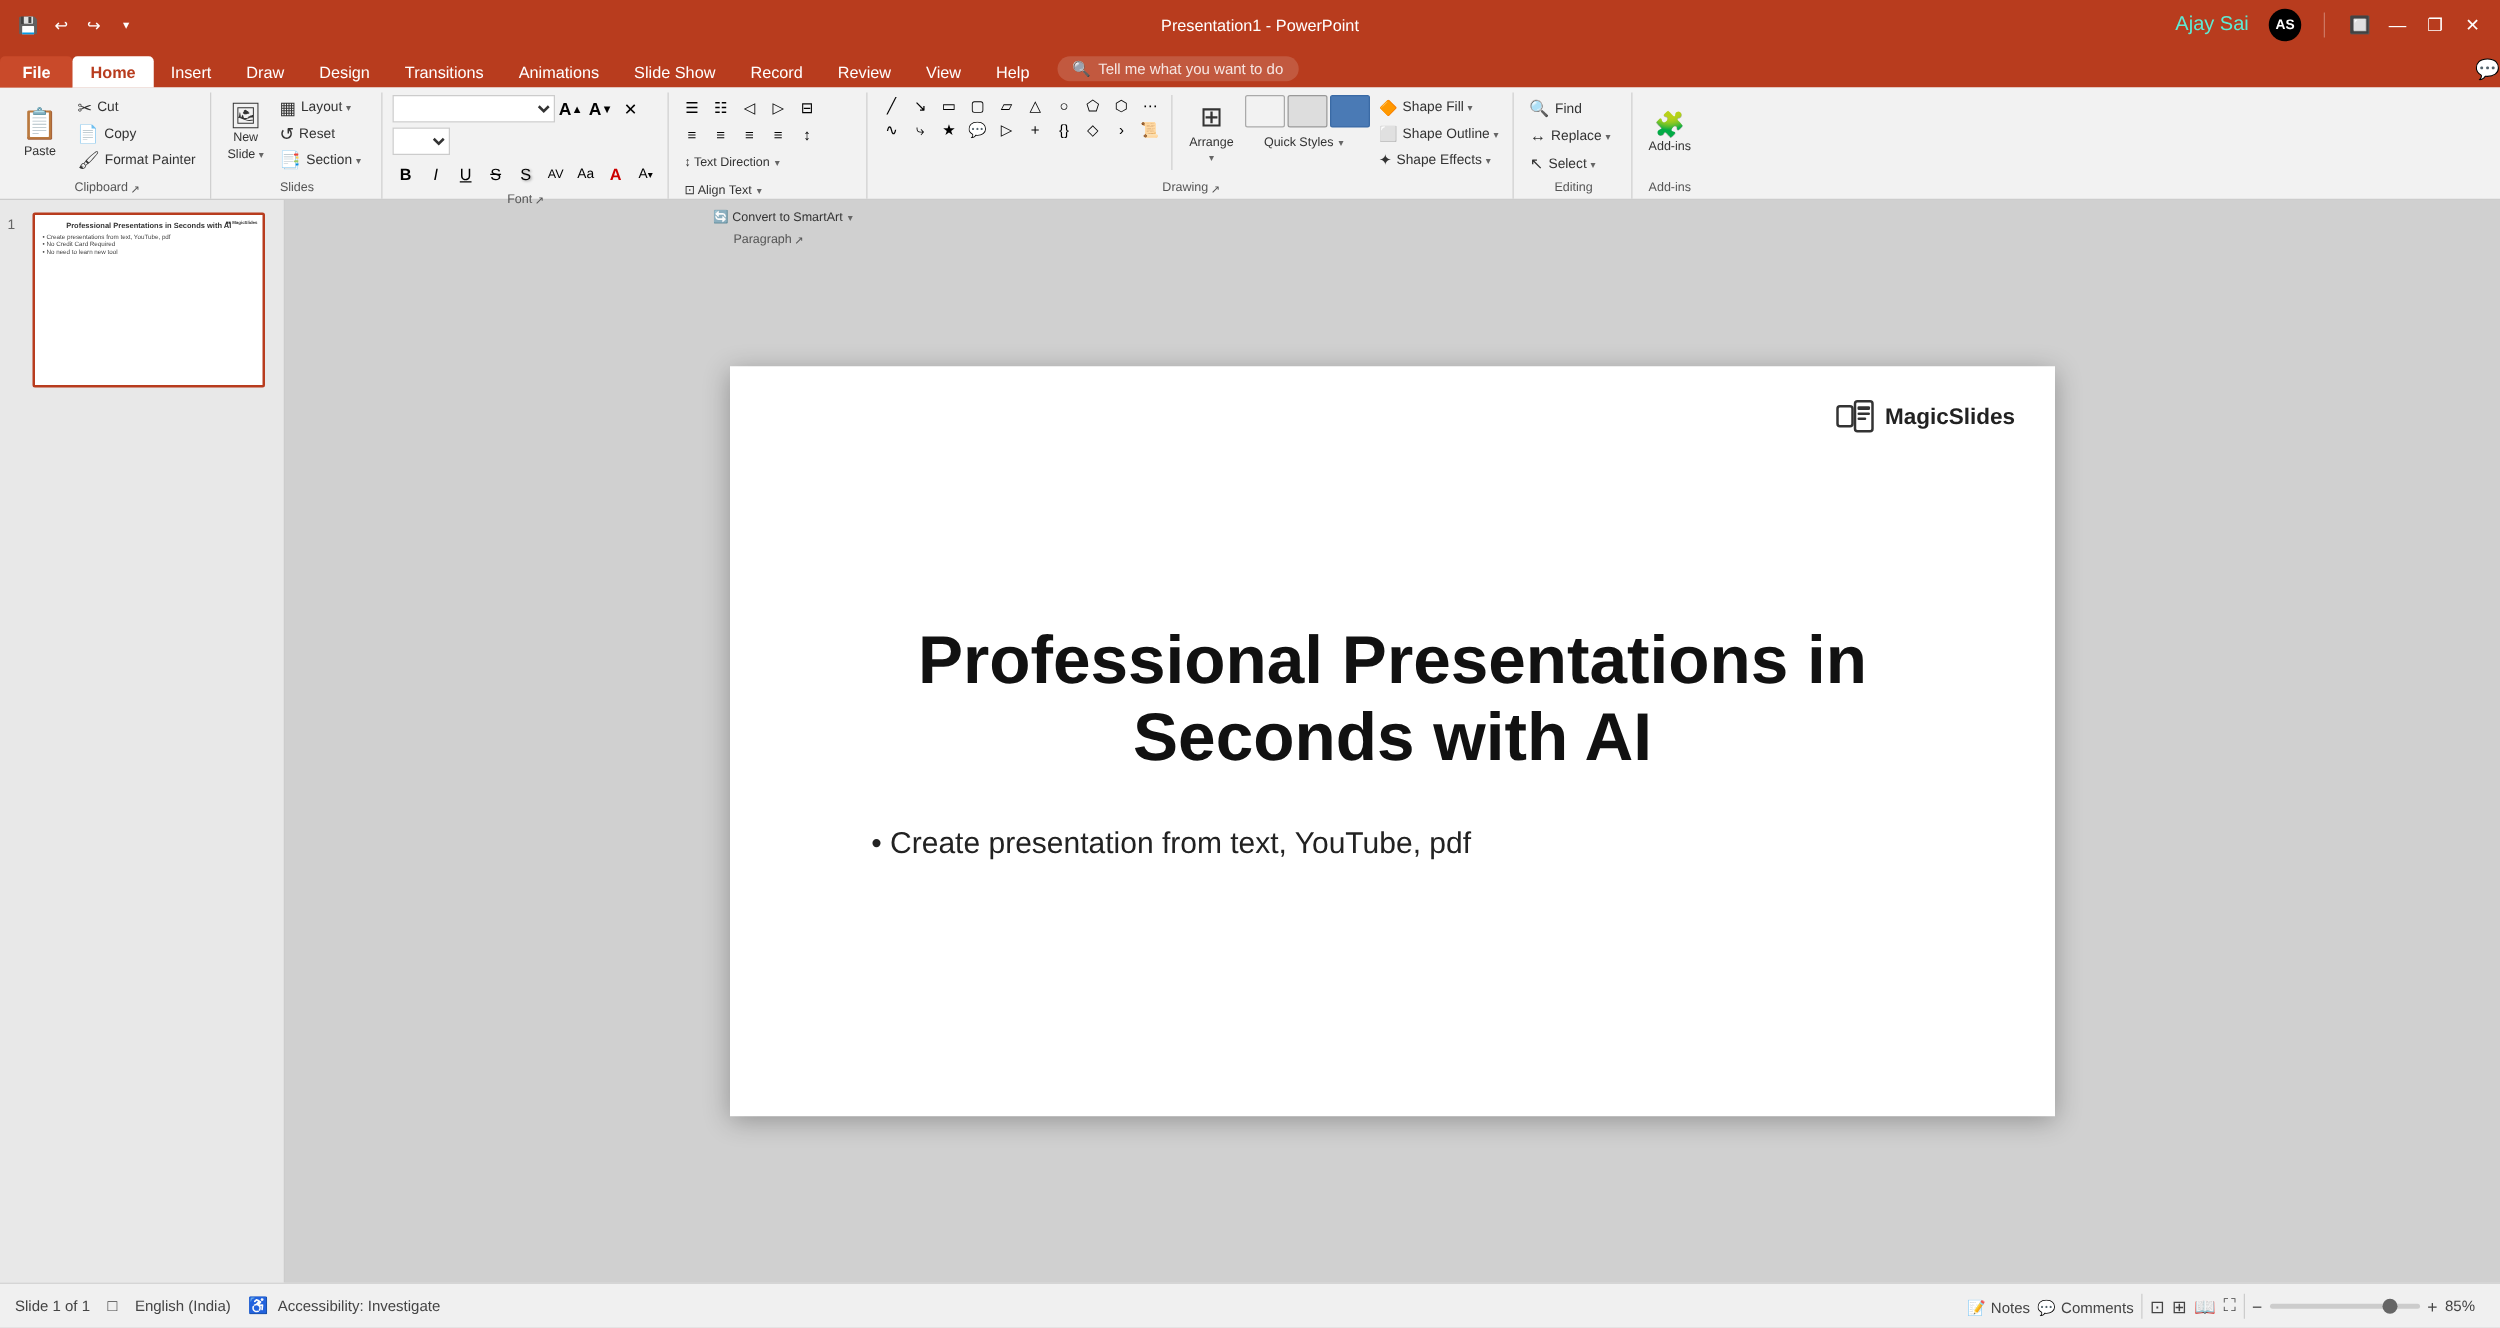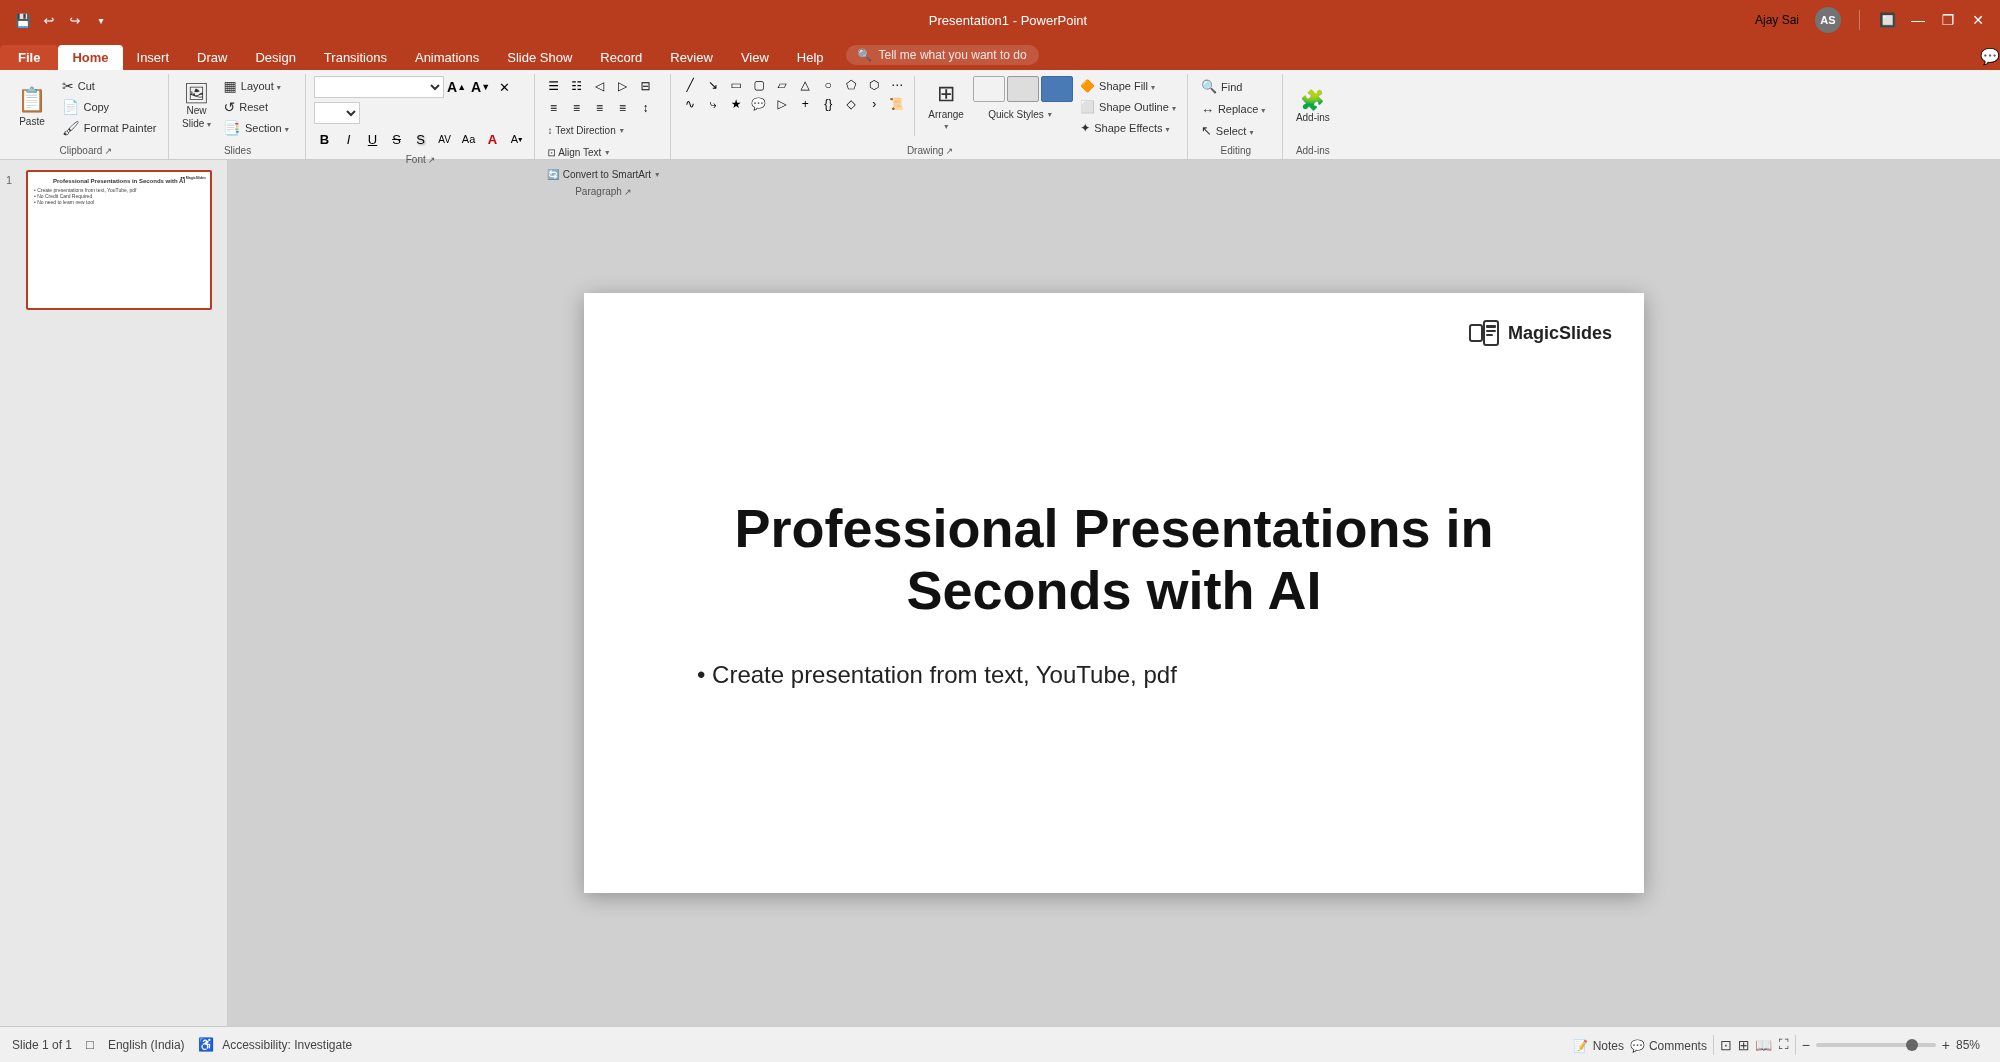--- a/index.html
+++ b/index.html
@@ -11,21 +11,21 @@
       background: #b83c1e;
       display: flex;
       align-items: center;
       justify-content: space-between;
       padding: 0 12px;
       color: white;
     }
     #title-bar-left { display: flex; align-items: center; gap: 8px; }
     #title-bar-right { display: flex; align-items: center; gap: 10px; margin-left: auto; }
     .tb-icon { width: 20px; height: 20px; display: flex; align-items: center; justify-content: center; font-size: 14px; color: white; cursor: pointer; }
-    .user-avatar { width: 26px; height: 26px; border-radius: 50%; background: #737373; color: white; font-size: 11px; font-weight: bold; display: flex; align-items: center; justify-content: center; }
+    .user-avatar { width: 26px; height: 26px; border-radius: 50%; background: #000000; color: white; font-size: 11px; font-weight: bold; display: flex; align-items: center; justify-content: center; }
     .quick-access { display: flex; align-items: center; gap: 4px; }
     .qa-btn { width: 22px; height: 22px; display: flex; align-items: center; justify-content: center; font-size: 13px; color: white; cursor: pointer; border-radius: 3px; }
 
     
     #ribbon-tabs {
       height: 30px;
       background: #b83c1e;
       display: flex;
       align-items: flex-end;
       padding-left: 0;
@@ -349,21 +349,21 @@
         <div class="qa-btn">💾</div>
         <div class="qa-btn">↩</div>
         <div class="qa-btn">↪</div>
         <div class="qa-btn" style="font-size:10px;">▾</div>
       </div>
     </div>
     <div class="title-bar-center-absolute">
       <span style="font-size:13px; color:white;">Presentation1  -  PowerPoint</span>
     </div>
     <div id="title-bar-right">
-      <span style="font-size:12px; color:#000000; margin-right:6px;">Ajay Sai</span>
+      <span style="font-size:16px; color:#5eead4; margin-right:6px;">Ajay Sai</span>
       <div class="user-avatar">AS</div>
       <div style="width:1px;height:20px;background:rgba(255,255,255,0.3);margin:0 8px;"></div>
       <div class="tb-icon">🔲</div>
       <div class="tb-icon">—</div>
       <div class="tb-icon">❐</div>
       <div class="tb-icon">✕</div>
     </div>
   </div>
 
   <div id="ribbon-tabs">
@@ -495,21 +495,21 @@
             <div class="para-btn">≡</div>
             <div class="para-btn">≡</div>
             <div class="para-btn">↕</div>
           </div>
           <div style="display:flex; gap:1px; align-items:center;">
             <div class="ribbon-btn small" style="font-size:10px;">↕ Text Direction <span class="dd-arrow">▾</span></div>
           </div>
           <div style="display:flex; gap:1px; align-items:center;">
             <div class="ribbon-btn small" style="font-size:10px;">⊡ Align Text <span class="dd-arrow">▾</span></div>
           </div>
-          <div style="display:flex; gap:1px; align-items:flex-start;">
+          <div style="display:flex; gap:1px; align-items:flex-start;margin-left:23px;">
             <div class="ribbon-btn small" style="font-size:10px;">🔄 Convert to SmartArt <span class="dd-arrow">▾</span></div>
           </div>
         </div>
       </div>
       <div class="ribbon-group-label">
         <span>Paragraph</span>
         <span class="rg-expand">↗</span>
       </div>
     </div>
 

